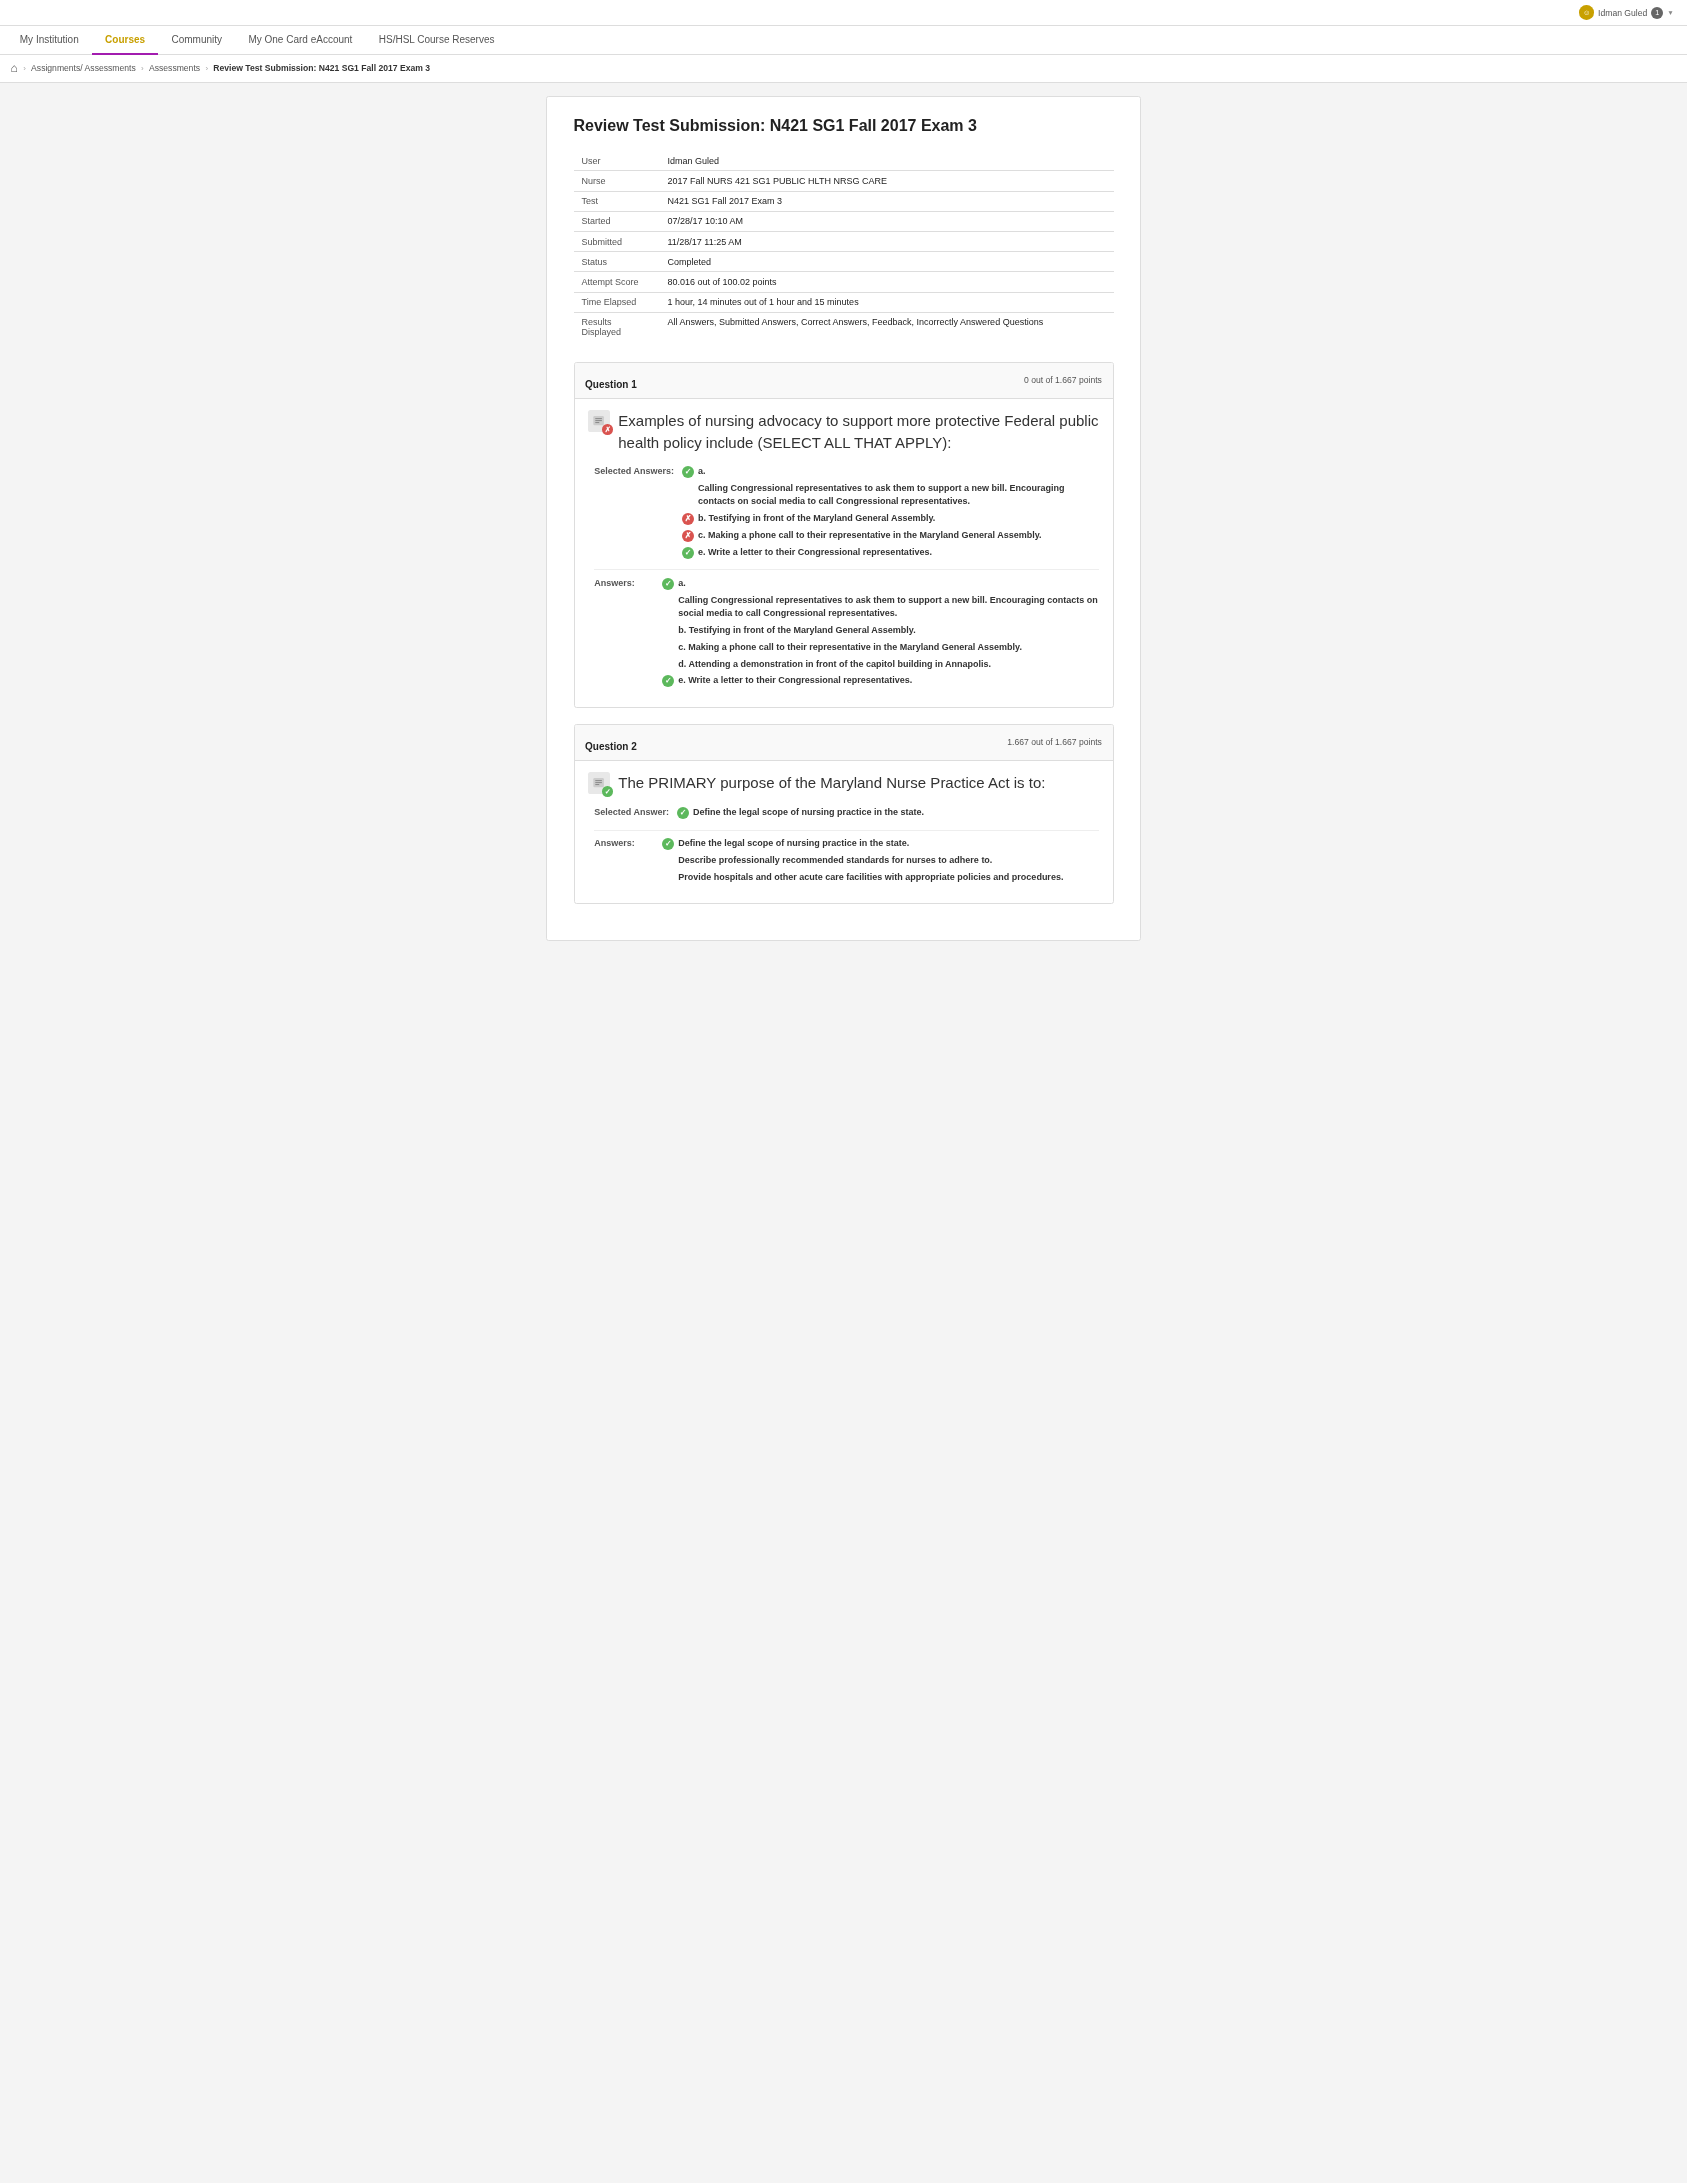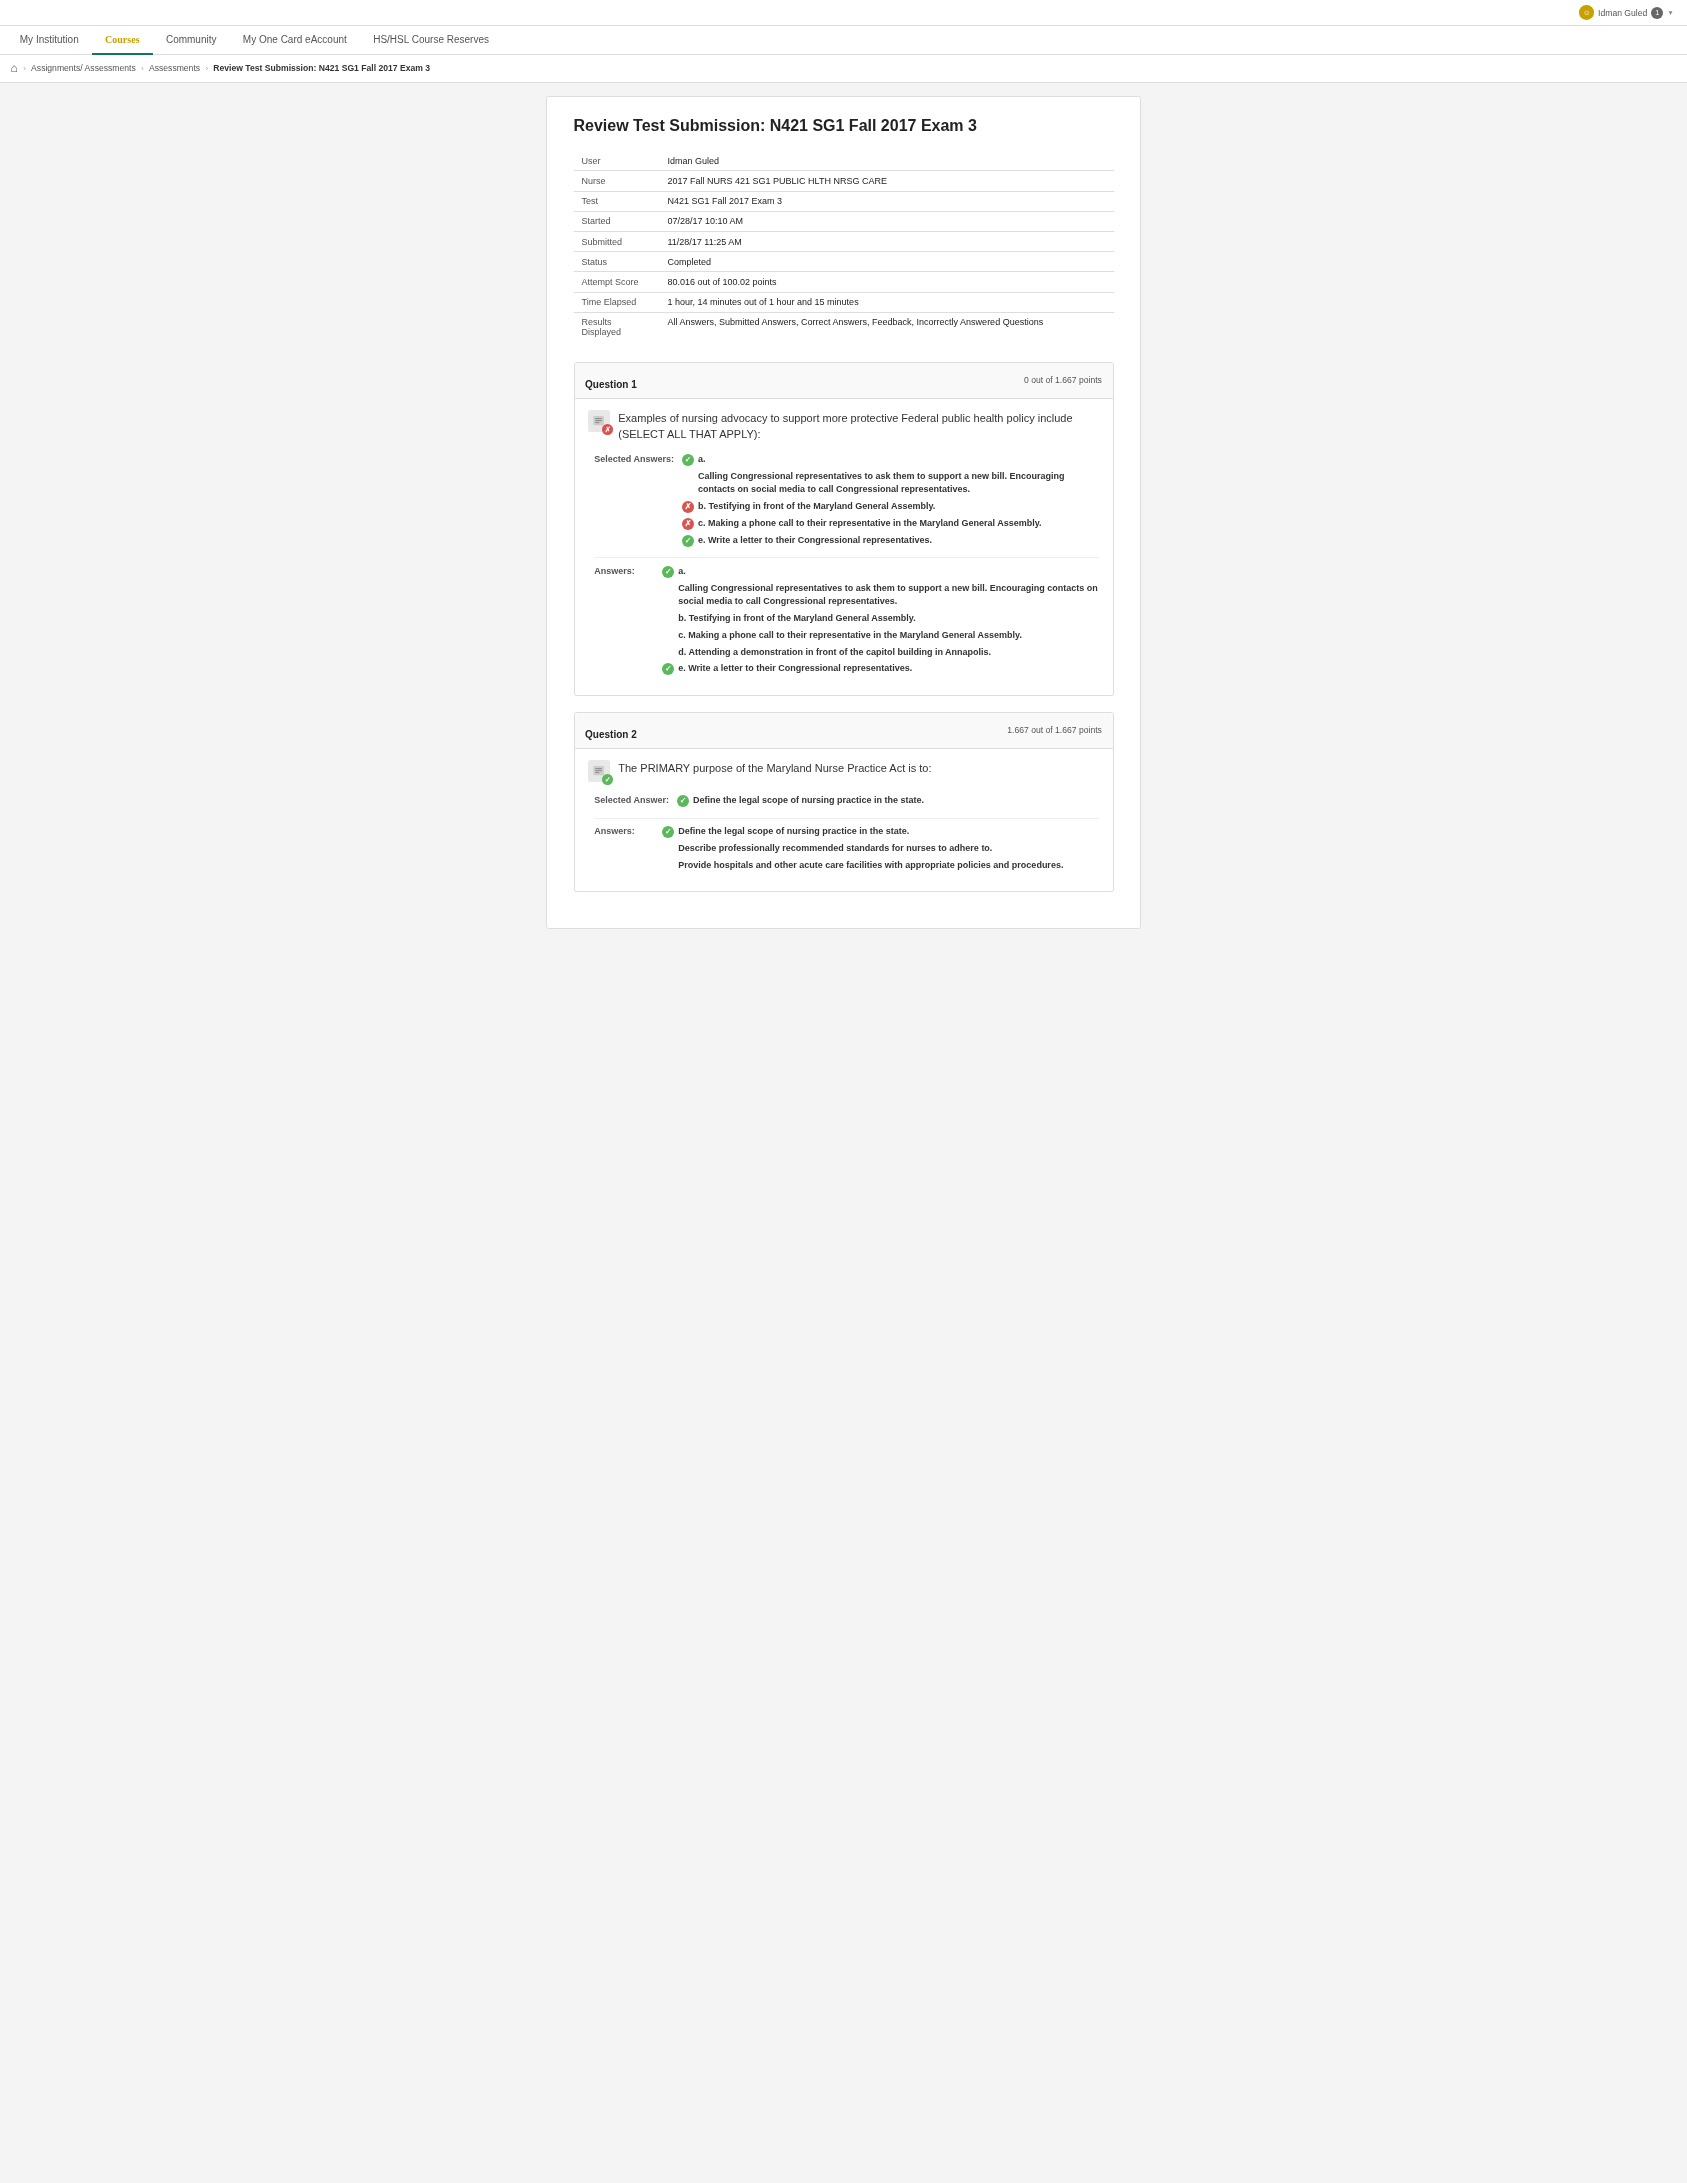--- a/index.html
+++ b/index.html
@@ -65,23 +65,22 @@
       padding: 8px 13.2px;
       cursor: pointer;
       font-size: 10px;
       color: #555;
       border-bottom: 2px solid transparent;
       margin-bottom: -1.3px;
       white-space: nowrap;
     }
     .nav-tab.active {
       color: #c8a000;
-      border-bottom: 2px solid #0f766e;
+      border-bottom: 2px solid #a21caf;
       font-weight: bold;
-      font-family: Liberation Serif, serif;
     }
 
     
     .breadcrumb-bar {
       background: #fff;
       display: flex;
       align-items: center;
       padding: 6.6px 10.6px;
       border-bottom: 0.7px solid #ddd;
       gap: 5.3px;
@@ -213,21 +212,21 @@
     .overlay-wrong {
       background: #d9534f;
       color: white;
     }
     .overlay-correct {
       background: #5cb85c;
       color: white;
     }
 
     .question-text {
-      font-size: 11px;
+      font-size: 15px;
       color: #333;
       line-height: 1.5;
     }
 
     
     .answers-area {
       margin-left: 6.6px;
     }
     .answer-row {
       display: flex;

